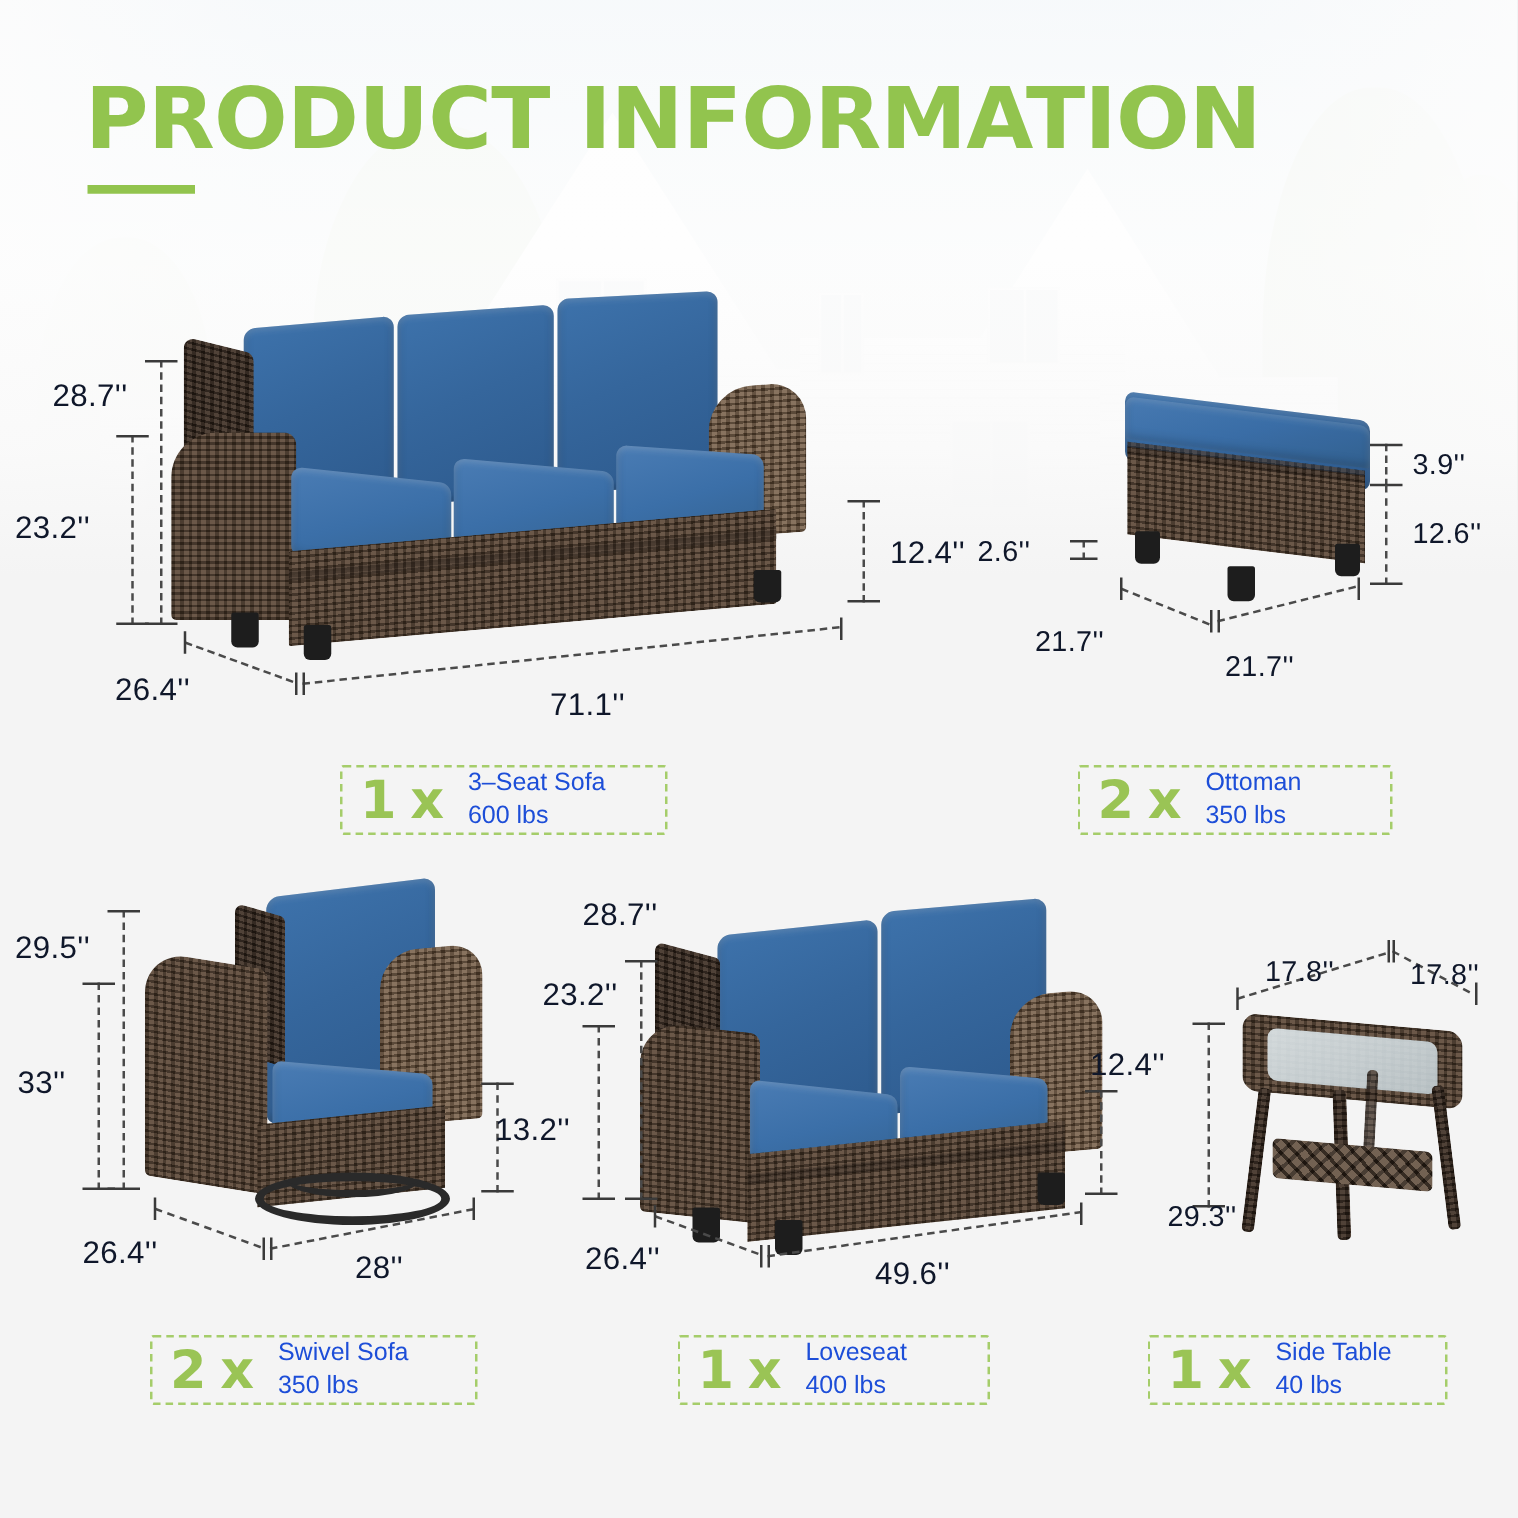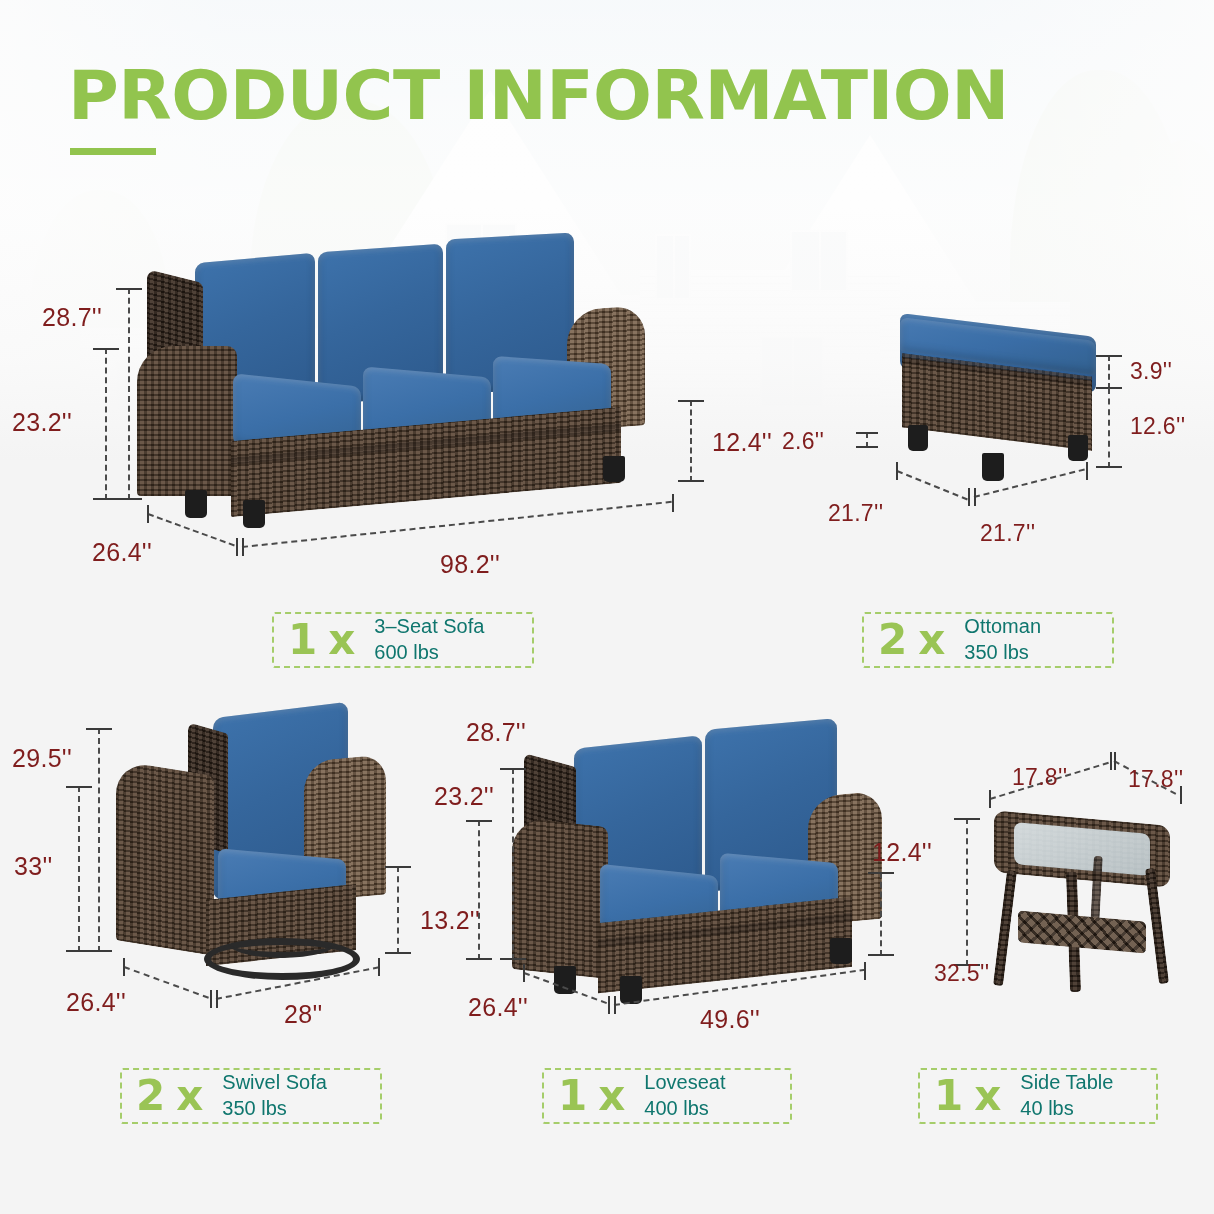--- a/index.html
+++ b/index.html
@@ -62,21 +62,21 @@
     white-space: nowrap;
     font-family: "DejaVu Sans", sans-serif;
   }
   .title-rule {
     position: absolute; left: 70px; top: 148px;
     width: 86px; height: 7px; background: #92c44e;
   }
 
   
   .dim-text {
-    position: absolute; color: #7f1d1d;
+    position: absolute; color: #0f172a;
     font-size: 25px; letter-spacing: .3px; white-space: nowrap;
     font-family: "Liberation Sans", sans-serif;
   }
   .dim-text.sm { font-size: 23px; }
   .vline { position: absolute; border-left: 2px dashed #4a4a4a; }
   .dline { position: absolute; height: 0; border-top: 2px dashed #4a4a4a; transform-origin: left center; }
   .cap-h { position: absolute; height: 2px; background: #3a3a3a; }
   .cap-v { position: absolute; width: 2px; background: #3a3a3a; }
 
   
@@ -122,21 +122,21 @@
     display: flex; align-items: center;
     padding: 0 14px;
     background: transparent;
   }
   .qty {
     color: #9ac455; font-weight: 700; font-size: 42px; line-height: 1;
     letter-spacing: 1px; white-space: nowrap;
     font-family: "DejaVu Sans", sans-serif;
   }
   .qty .x { margin-left: 10px; }
-  .qtytext { margin-left: 18px; color: #0f766e; font-size: 20px; line-height: 1.28; }
+  .qtytext { margin-left: 18px; color: #1d4ed8; font-size: 20px; line-height: 1.28; }
   .qtytext .name { display: block; }
   .qtytext .wt { display: block; }
 </style>
 </head>
 <body>
 
 <div id="stage">
 
   <div class="bg-photo">
     <div class="bg-sky"></div>
@@ -210,21 +210,21 @@
   <div class="dim-text" style="left:712px; top:428px;">12.4''</div>
 
   <div class="dline" style="left:148px; top:513px; width:92px; transform:rotate(20deg);"></div>
   <div class="cap-v" style="left:147px; top:505px; height:18px;"></div>
   <div class="cap-v" style="left:236px; top:538px; height:18px;"></div>
   <div class="dim-text" style="left:92px; top:538px;">26.4''</div>
 
   <div class="dline" style="left:242px; top:546px; width:432px; transform:rotate(-6deg);"></div>
   <div class="cap-v" style="left:242px; top:538px; height:18px;"></div>
   <div class="cap-v" style="left:672px; top:494px; height:18px;"></div>
-  <div class="dim-text" style="left:440px; top:550px;">98.2''</div>
+  <div class="dim-text" style="left:440px; top:550px;">71.1''</div>
 
   <div class="qtybox" style="left:272px; top:612px; width:262px; height:56px;">
     <div class="qty">
       <span>1</span><span class="x">x</span>
     </div>
     <div class="qtytext">
       <span class="name">3–Seat Sofa</span>
       <span class="wt">600 lbs</span>
     </div>
   </div>
@@ -300,21 +300,21 @@
   <div class="dim-text" style="left:12px; top:744px;">29.5''</div>
 
   <div class="vline" style="left:78px; top:786px; height:166px;"></div>
   <div class="cap-h" style="left:66px; top:786px; width:26px;"></div>
   <div class="cap-h" style="left:66px; top:950px; width:26px;"></div>
   <div class="dim-text" style="left:14px; top:852px;">33''</div>
 
   <div class="vline" style="left:397px; top:866px; height:88px;"></div>
   <div class="cap-h" style="left:385px; top:866px; width:26px;"></div>
   <div class="cap-h" style="left:385px; top:952px; width:26px;"></div>
-  <div class="dim-text" style="left:420px; top:890px;margin-top:16px;">13.2''</div>
+  <div class="dim-text" style="left:396px; top:890px;">13.2''</div>
 
   <div class="dline" style="left:124px; top:966px; width:90px; transform:rotate(20deg);"></div>
   <div class="cap-v" style="left:123px; top:958px; height:18px;"></div>
   <div class="cap-v" style="left:210px; top:990px; height:18px;"></div>
   <div class="dim-text" style="left:66px; top:988px;">26.4''</div>
 
   <div class="dline" style="left:216px; top:998px; width:166px; transform:rotate(-11deg);"></div>
   <div class="cap-v" style="left:216px; top:990px; height:18px;"></div>
   <div class="cap-v" style="left:378px; top:958px; height:18px;"></div>
   <div class="dim-text" style="left:284px; top:1000px;">28''</div>
@@ -407,21 +407,21 @@
   <div class="dim-text sm" style="left:1012px; top:764px;">17.8''</div>
 
   <div class="dline" style="left:1114px; top:760px; width:70px; transform:rotate(28deg);"></div>
   <div class="cap-v" style="left:1114px; top:752px; height:18px;"></div>
   <div class="cap-v" style="left:1180px; top:786px; height:18px;"></div>
   <div class="dim-text sm" style="left:1128px; top:766px;">17.8''</div>
 
   <div class="vline" style="left:966px; top:818px; height:148px;"></div>
   <div class="cap-h" style="left:954px; top:818px; width:26px;"></div>
   <div class="cap-h" style="left:954px; top:964px; width:26px;"></div>
-  <div class="dim-text sm" style="left:934px; top:960px;">32.5''</div>
+  <div class="dim-text sm" style="left:934px; top:960px;">29.3''</div>
 
   <div class="qtybox" style="left:918px; top:1068px; width:240px; height:56px;">
     <div class="qty">
       <span>1</span><span class="x">x</span>
     </div>
     <div class="qtytext">
       <span class="name">Side Table</span>
       <span class="wt">40 lbs</span>
     </div>
   </div>

